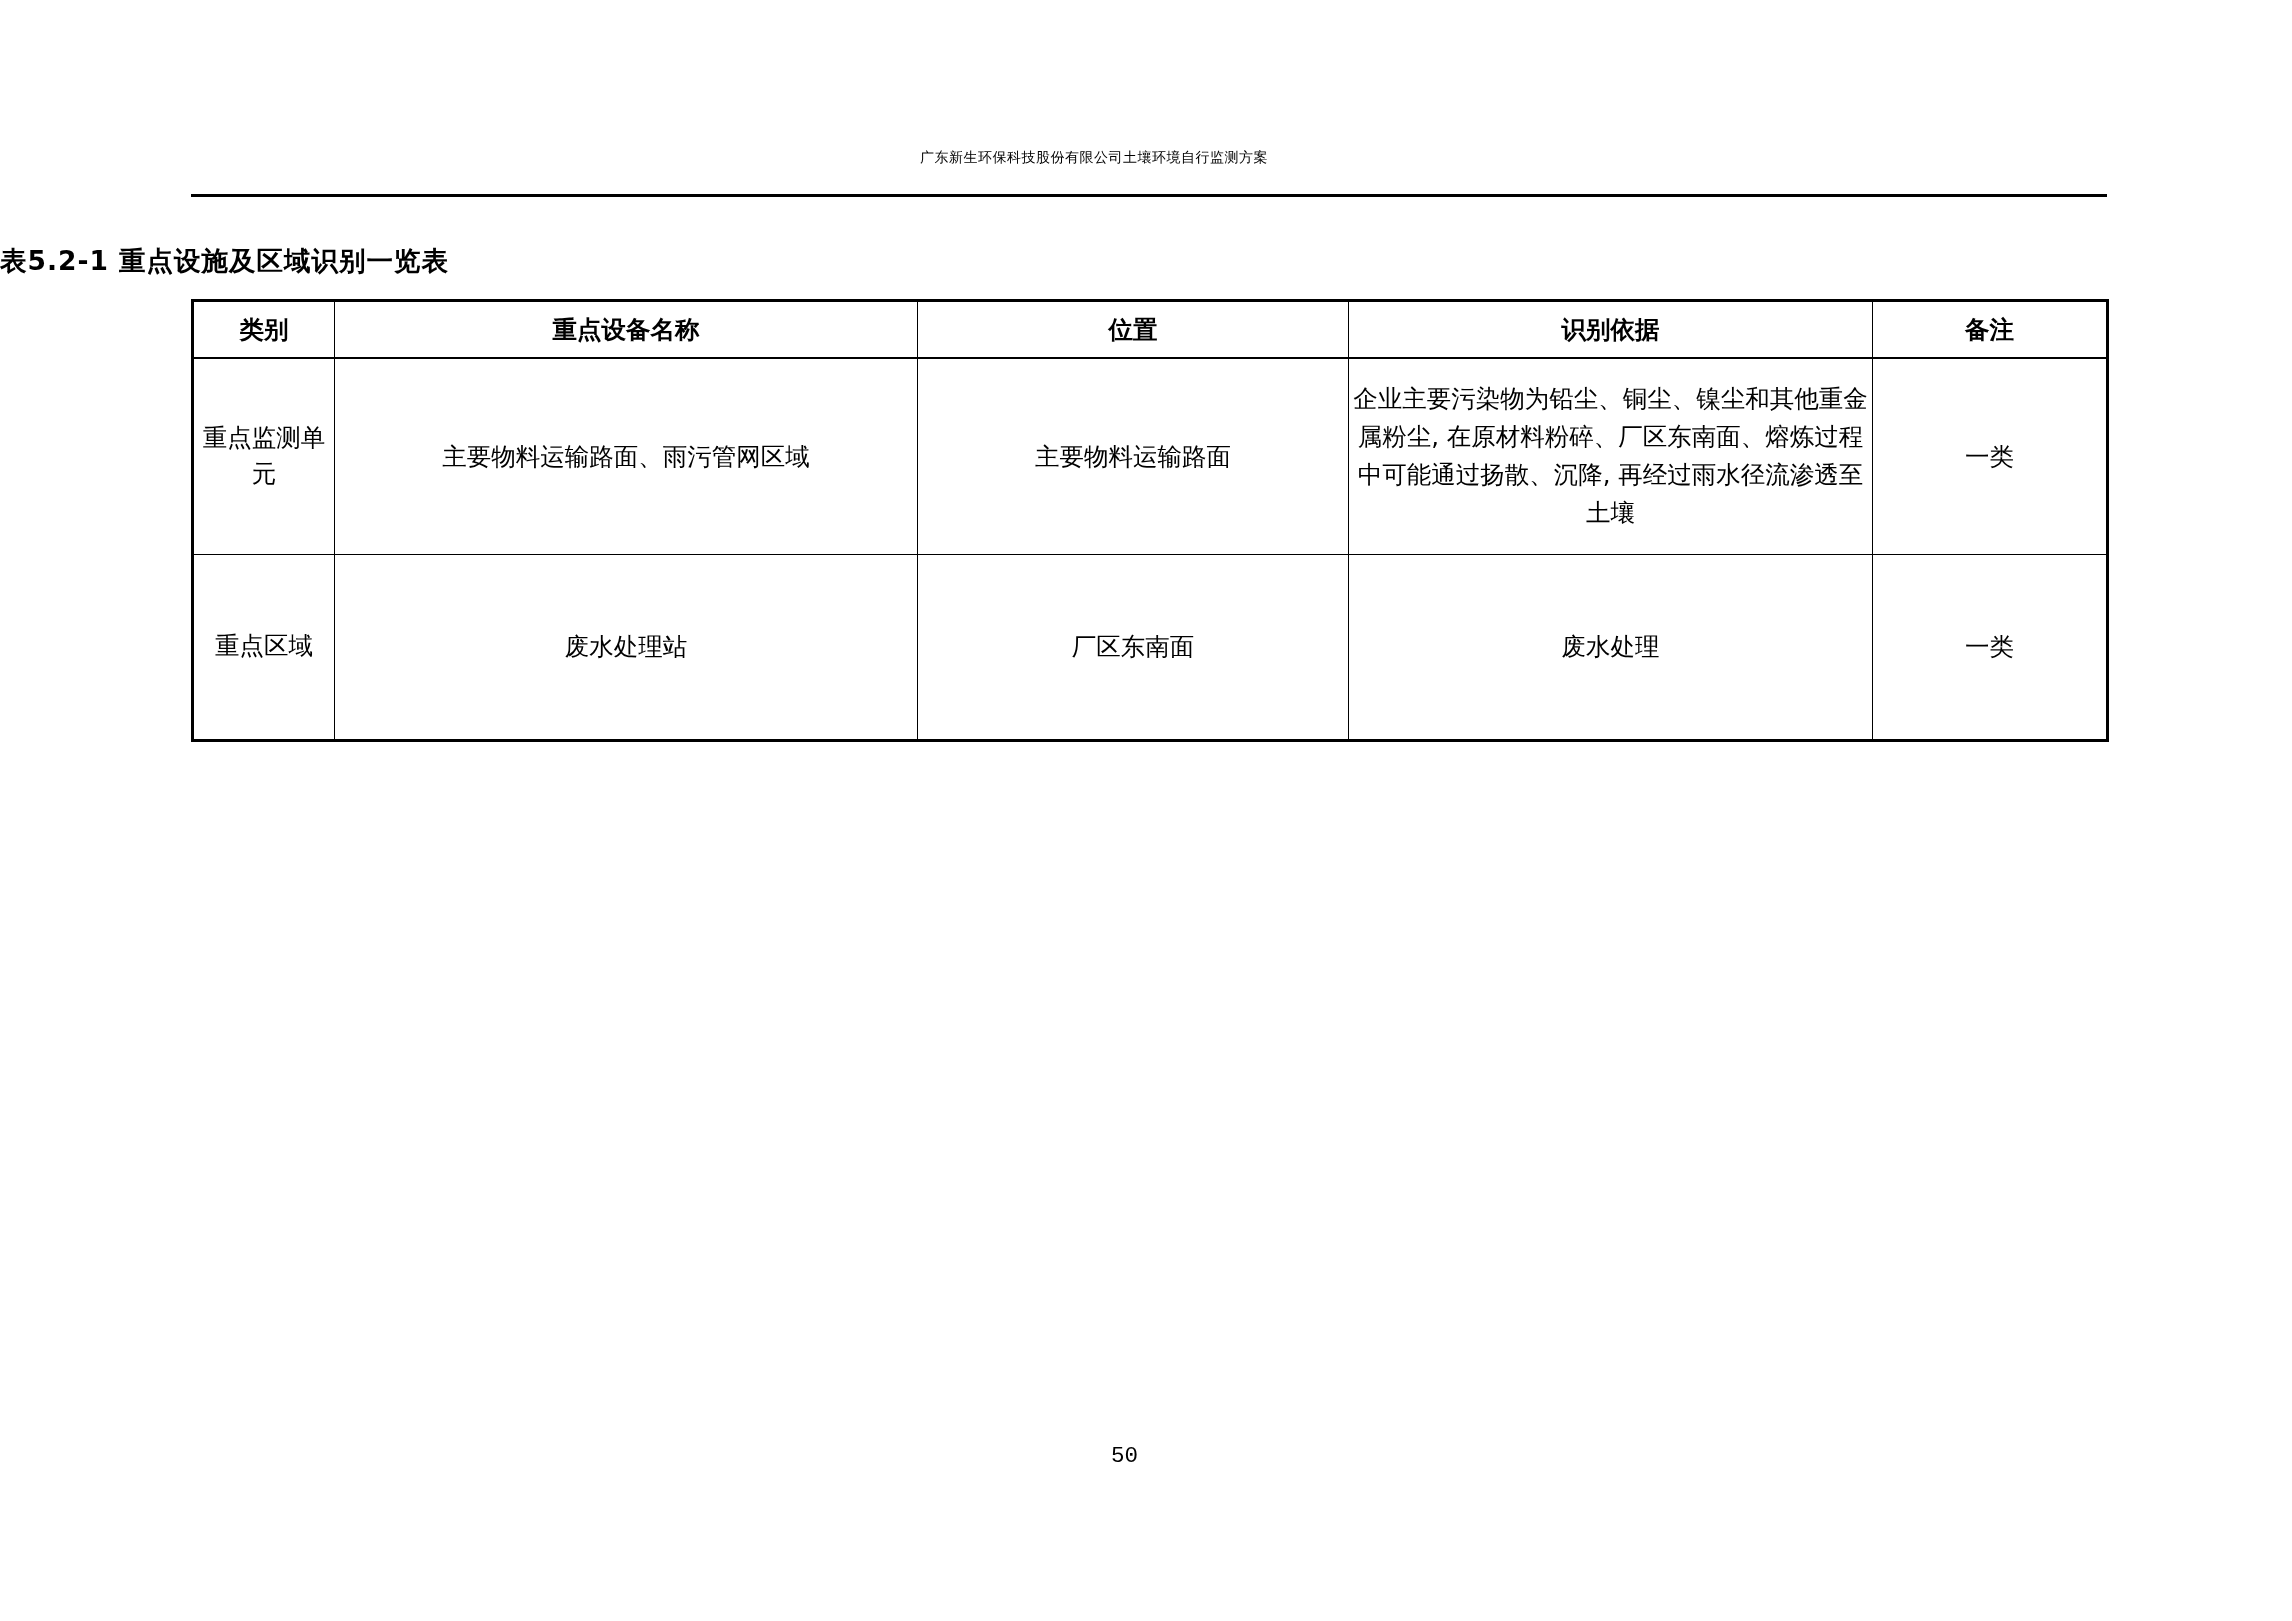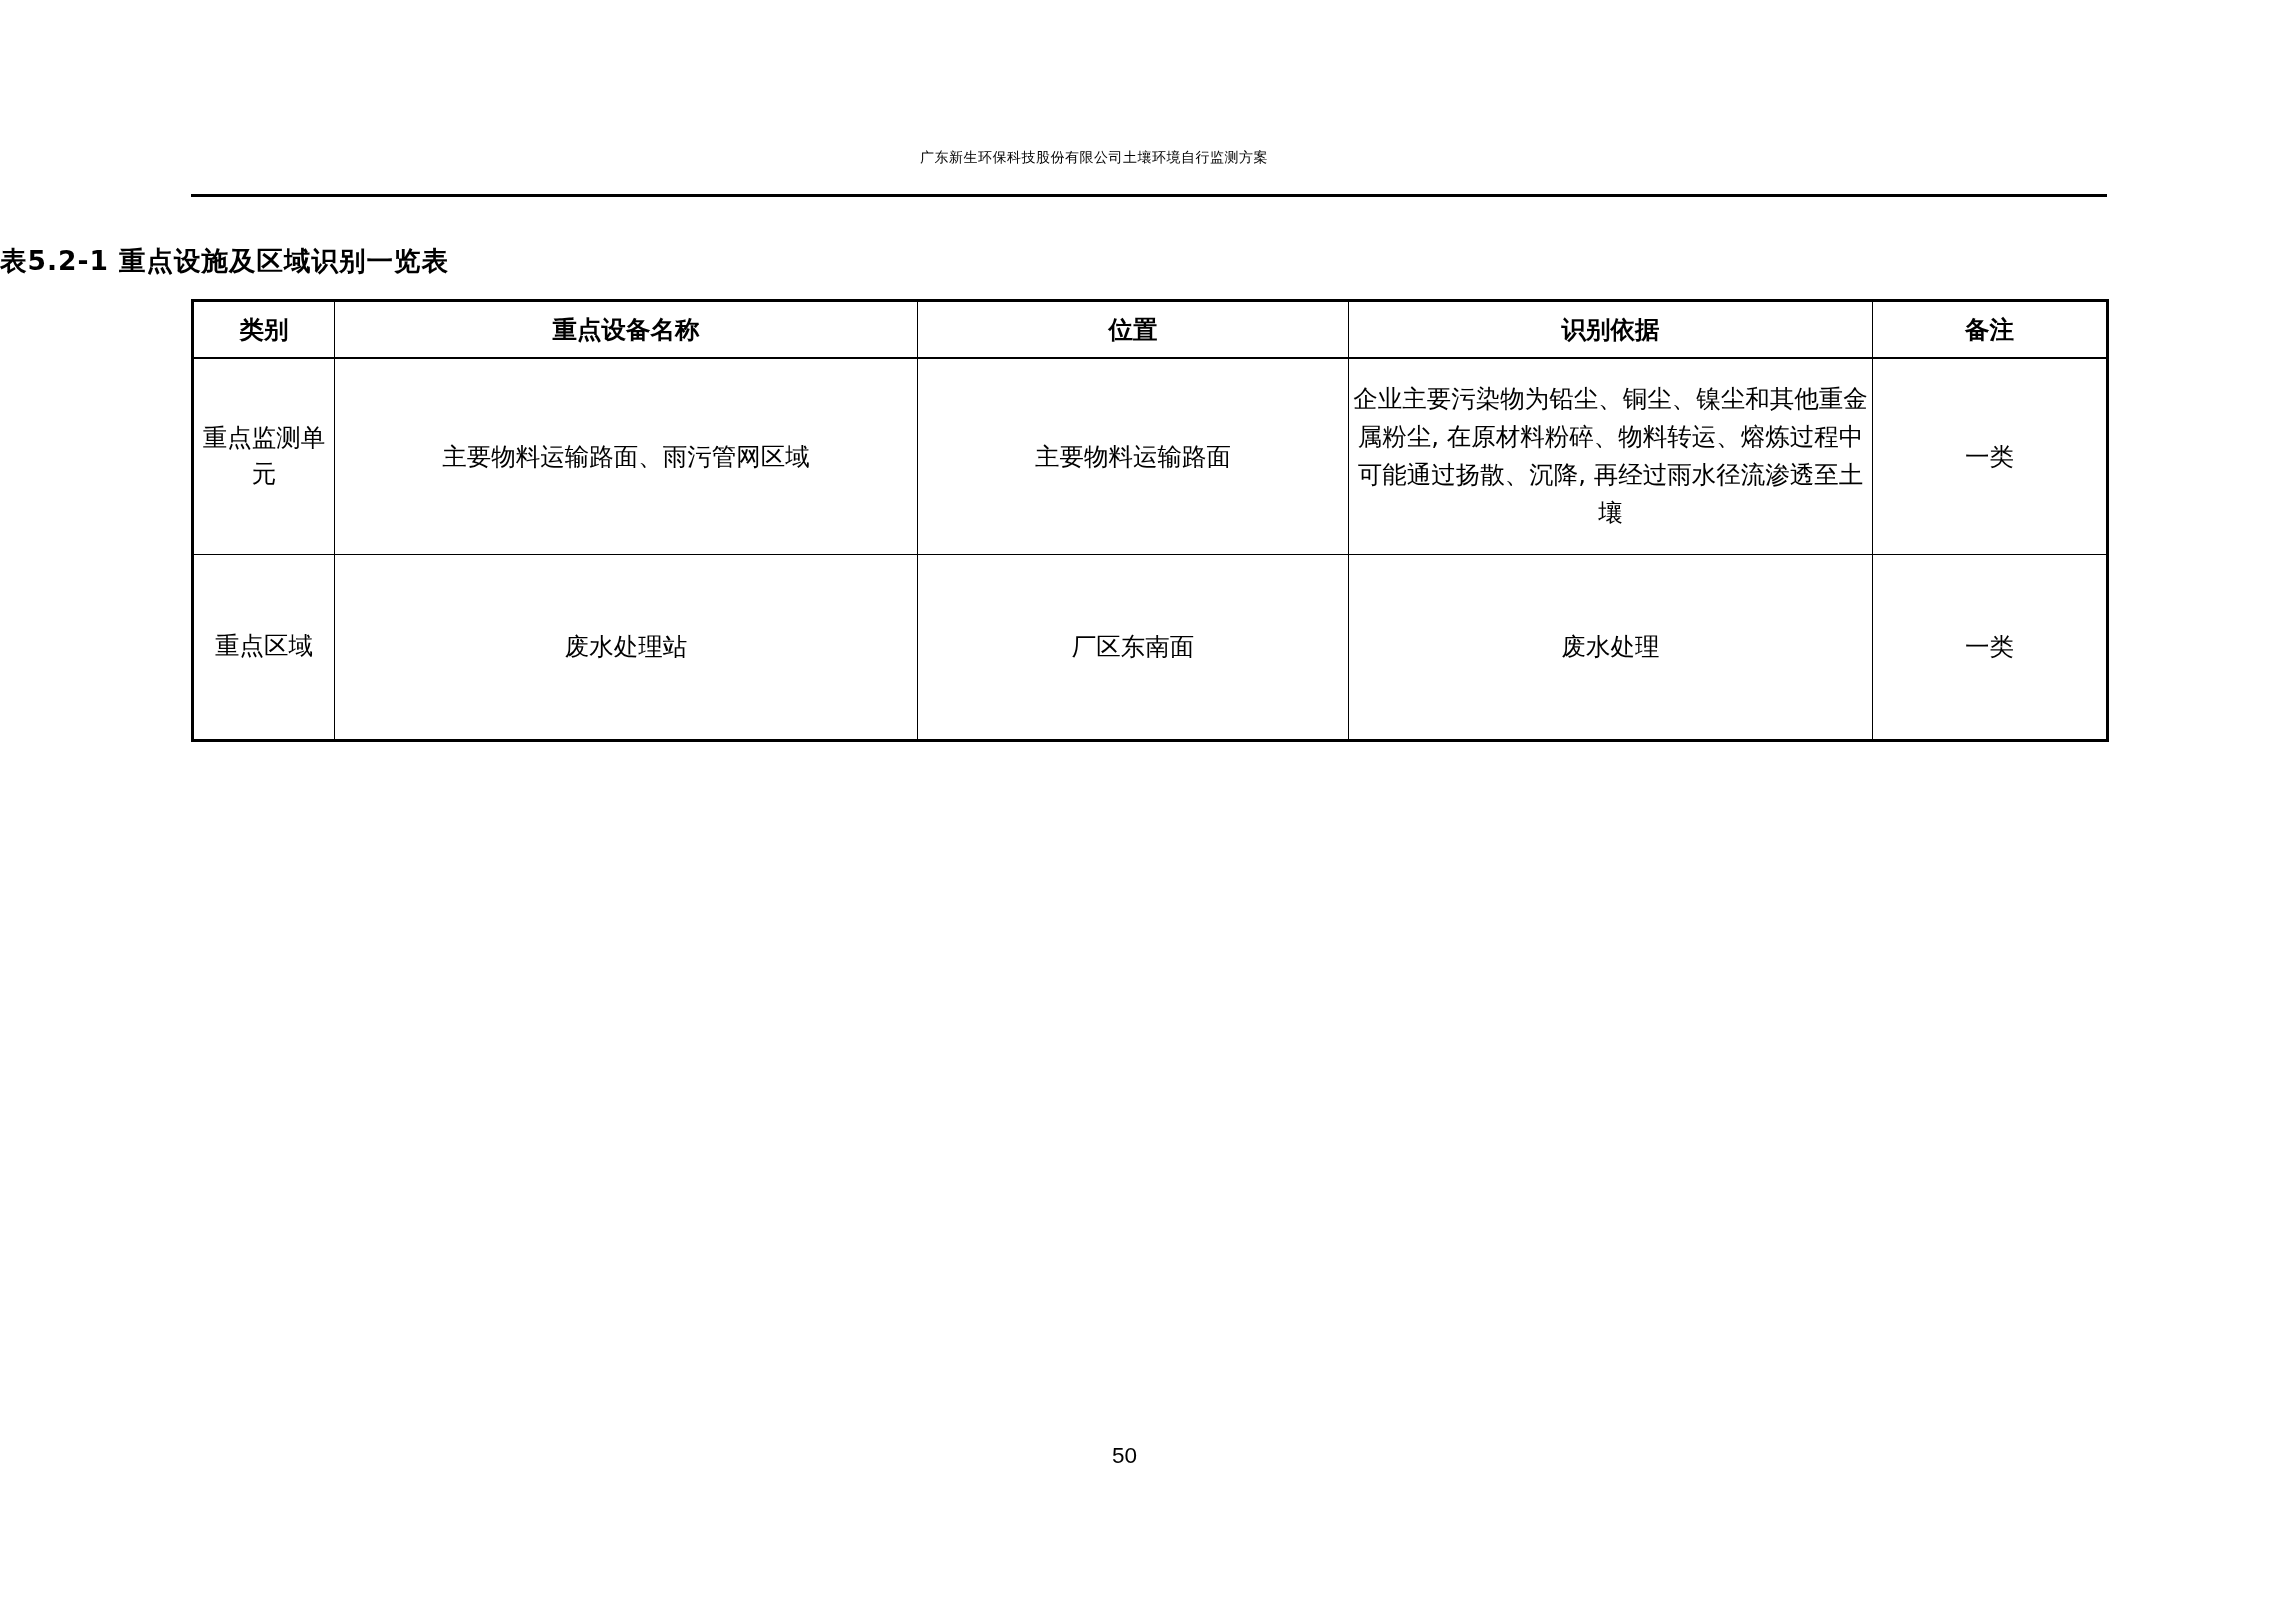--- a/index.html
+++ b/index.html
@@ -99,21 +99,21 @@
     line-height: 1.55;
     font-size: 24.5px;
   }
   .page-number {
     position: absolute;
     top: 1443px;
     left: 0;
     width: 2249px;
     text-align: center;
     font-size: 22.5px;
-    font-family: Liberation Sans, sans-serif;
+    font-family: Liberation Mono, monospace;
   }
   .col-cat   { width: 142px; }
   .col-name  { width: 583px; }
   .col-loc   { width: 431px; }
   .col-basis { width: 524px; }
   .col-note  { width: 235px; }
 </style>
 </head>
 <body>
 
@@ -140,21 +140,21 @@
           <th>位置</th>
           <th>识别依据</th>
           <th>备注</th>
         </tr>
       </thead>
       <tbody>
         <tr class="row1">
           <td class="cat-cell">重点监测单元</td>
           <td>主要物料运输路面、雨污管网区域</td>
           <td>主要物料运输路面</td>
-          <td class="basis-cell">企业主要污染物为铅尘、铜尘、镍尘和其他重金属粉尘, 在原材料粉碎、物料转运、熔炼过程中可能通过扬散、沉降, 再经过雨水径流渗透至土壤</td>
+          <td class="basis-cell">企业主要污染物为铅尘、铜尘、镍尘和其他重金属粉尘, 在原材料粉碎、厂区东南面、熔炼过程中可能通过扬散、沉降, 再经过雨水径流渗透至土壤</td>
           <td>一类</td>
         </tr>
         <tr class="row2">
           <td class="cat-cell">重点区域</td>
           <td>废水处理站</td>
           <td>厂区东南面</td>
           <td>废水处理</td>
           <td>一类</td>
         </tr>
       </tbody>

